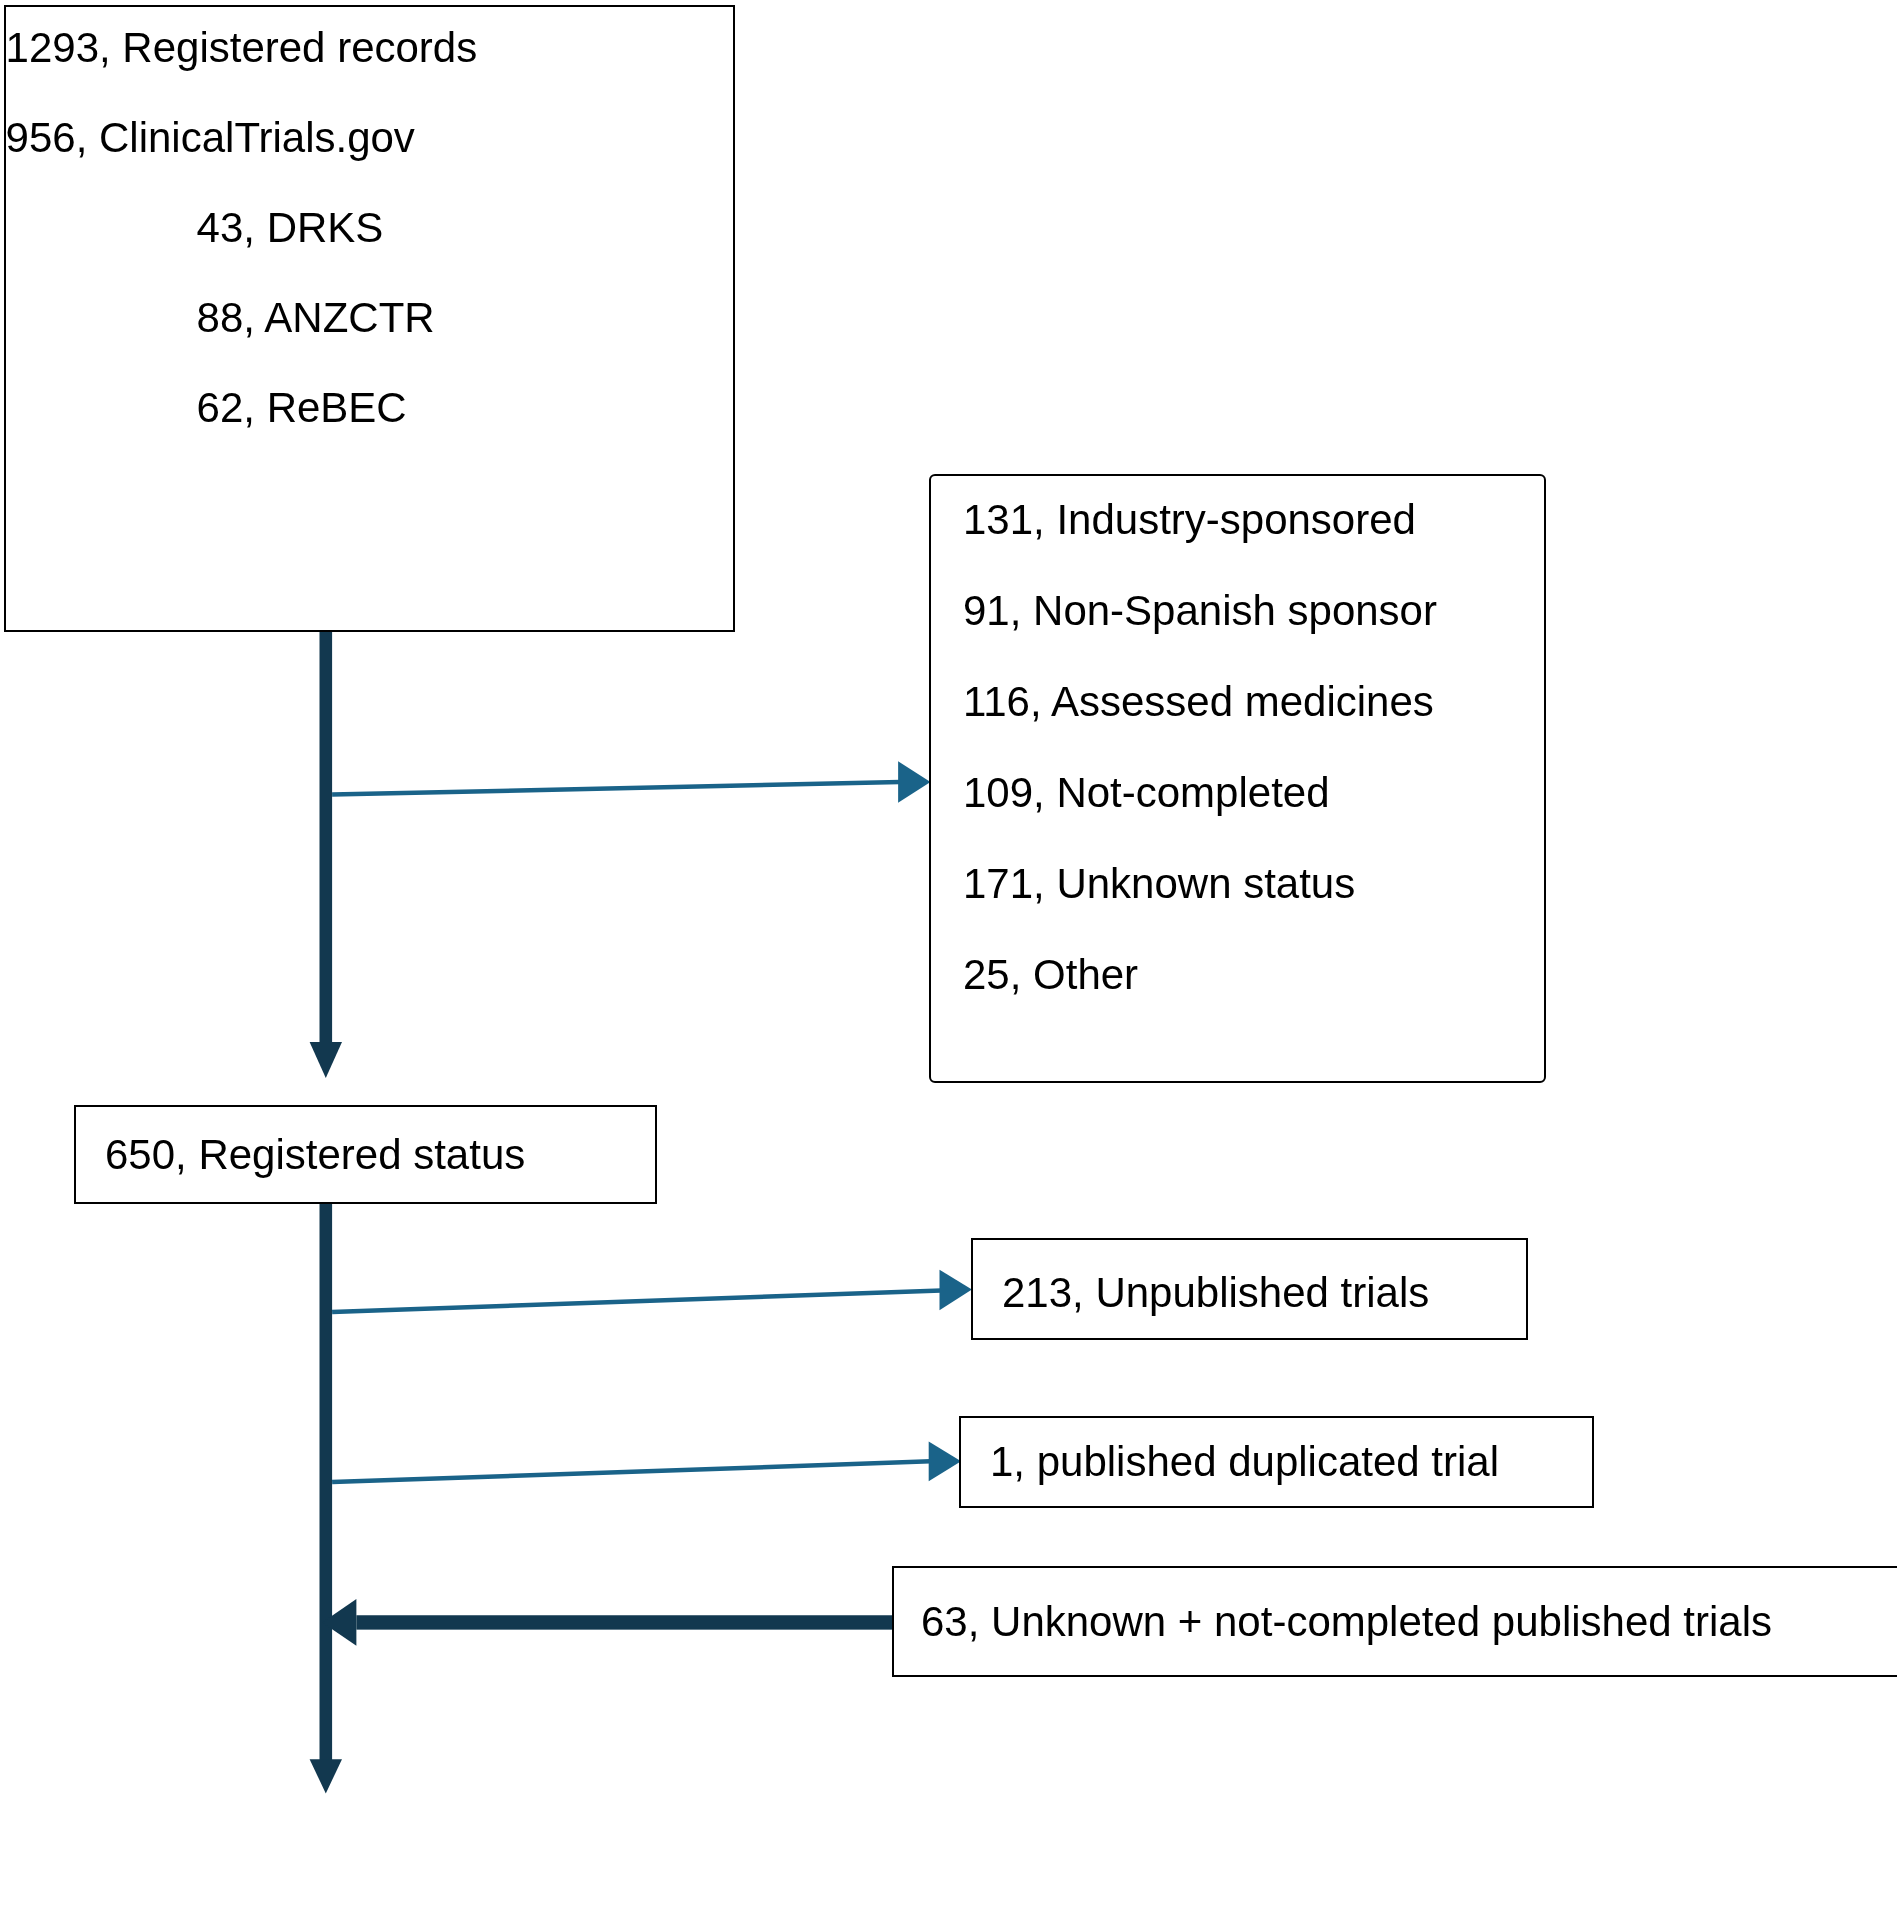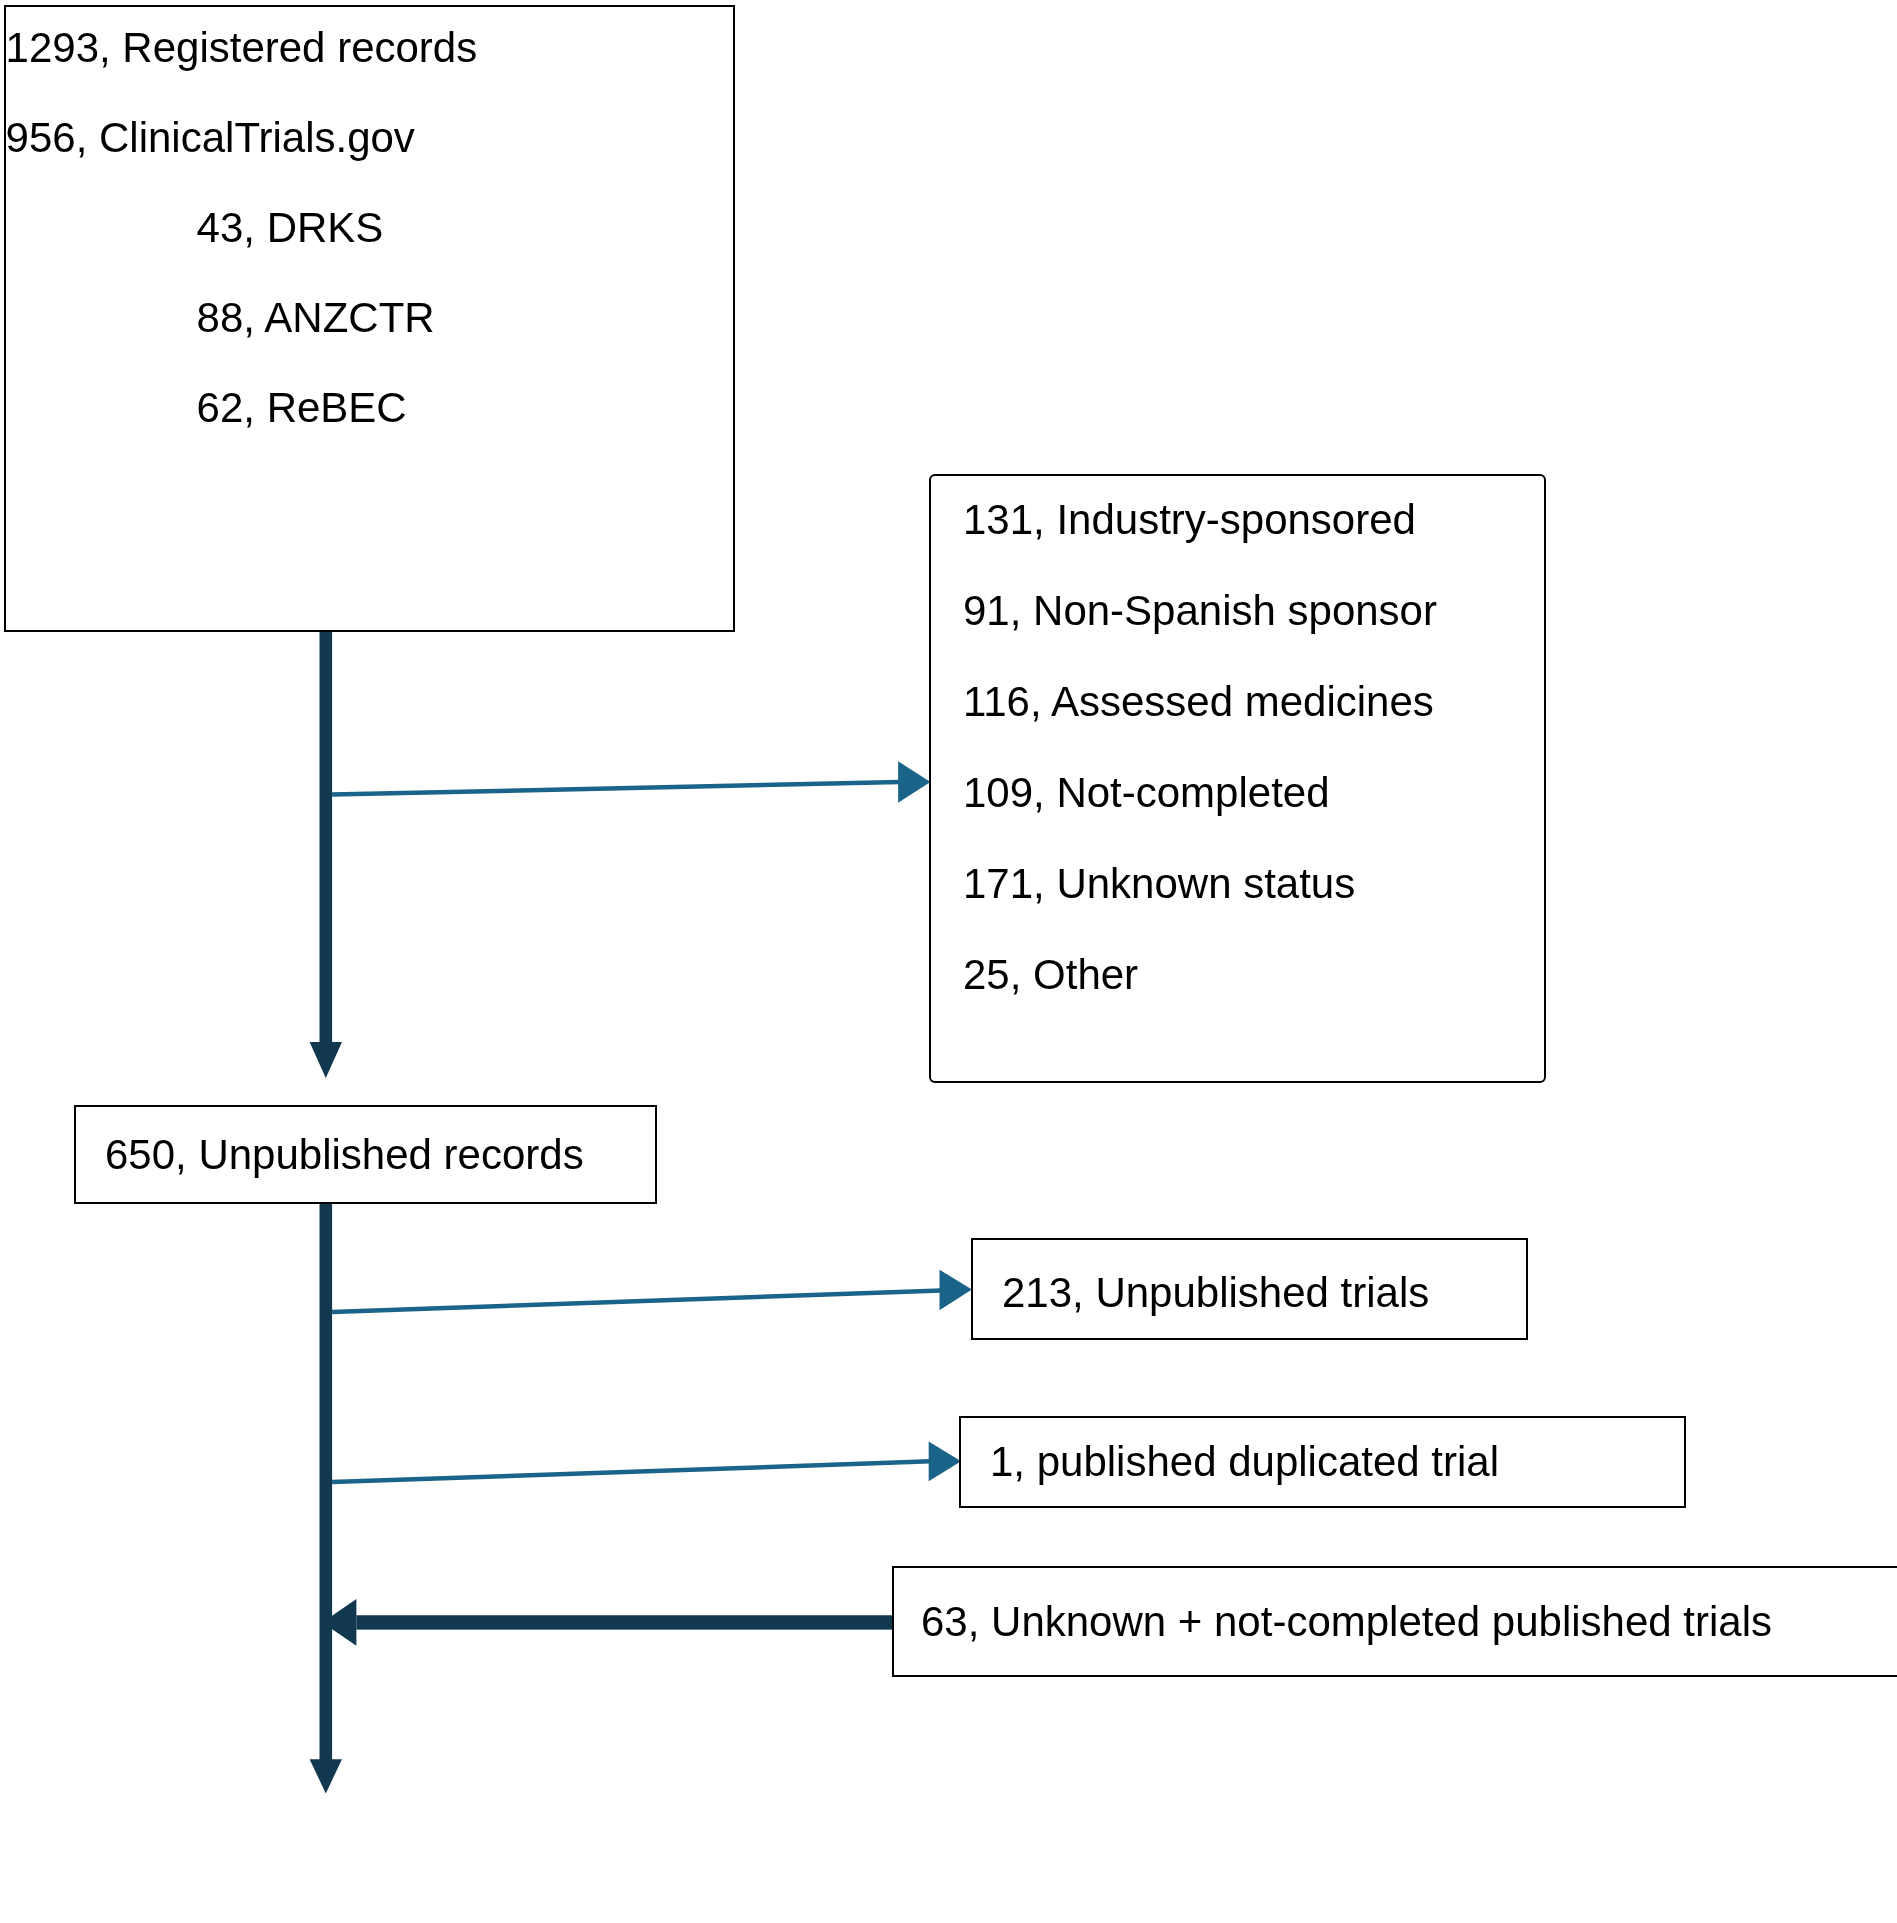--- a/index.html
+++ b/index.html
@@ -72,21 +72,21 @@
     top: 1238px;
     width: 557px;
     height: 102px;
   }
   #box-unpublished .line-text { padding-left: 29px; margin-top: 8px; }
 
   
   #box-duplicated {
     left: 959px;
     top: 1416px;
-    width: 727px;
+    width: 635px;
     height: 92px;
   }
   #box-duplicated .line-text { padding-left: 29px; }
 
   
   #box-unknown-notcompleted {
     left: 892px;
     top: 1566px;
     width: 1008px;
     height: 111px;
@@ -167,21 +167,21 @@
       <div class="line-text">91, Non-Spanish sponsor</div>
       <div class="line-text">116, Assessed medicines</div>
       <div class="line-text">109, Not-completed</div>
       <div class="line-text">171, Unknown status</div>
       <div class="line-text">25, Other</div>
     </div>
   </div>
 
   <div class="box" id="box-registered-650">
     <div class="box-lines">
-      <div class="line-text">650, Unpublished records</div>
+      <div class="line-text">650, Registered status</div>
     </div>
   </div>
 
   <div class="box" id="box-unpublished">
     <div class="box-lines">
       <div class="line-text">213, Unpublished trials</div>
     </div>
   </div>
 
   <div class="box" id="box-duplicated">

